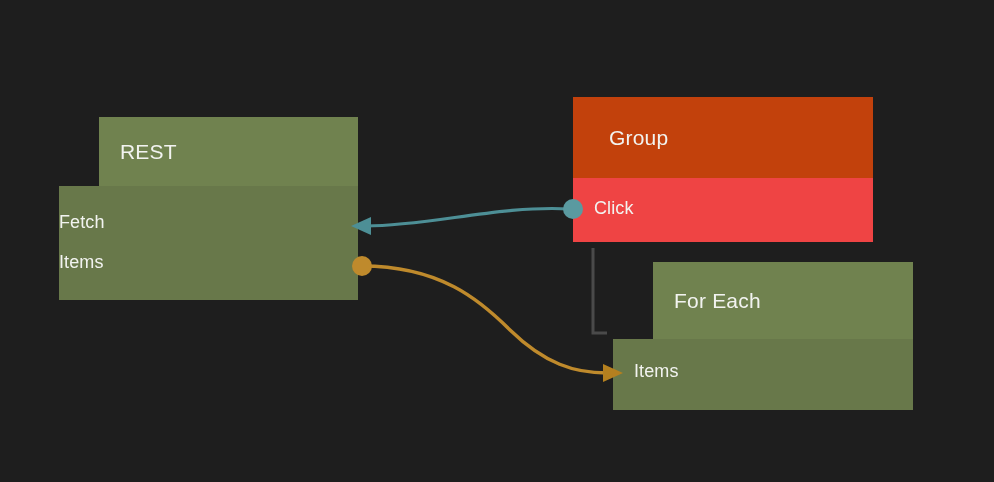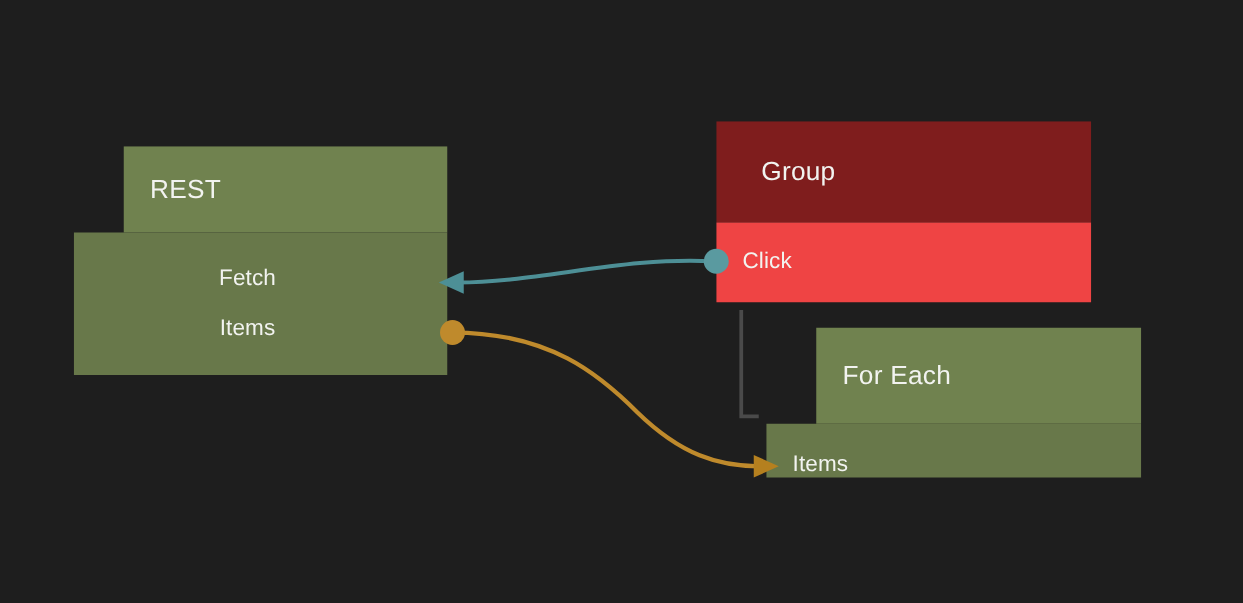--- a/index.html
+++ b/index.html
@@ -52,45 +52,45 @@
   .port-row {
     box-sizing: border-box;
     display: flex;
     align-items: center;
     color: #f2f3f0;
     font-size: 18px;
     letter-spacing: 0.1px;
     height: 40px;
   }
   .port-row.out {
-    justify-content: center;
+    justify-content: flex-start;
     padding-right: 21px;
   }
   .port-row.in {
     justify-content: flex-start;
     padding-left: 21px;
   }
   
   .node.green > .node-header { background: #70824f; margin-left: 40px; }
   .node.green > .node-body   { background: #68784a; }
-  .node.blue  > .node-header { background: #7f1d1d; padding-left: 36px; }
+  .node.blue  > .node-header { background: #c2410c; padding-left: 36px; }
   .node.blue  > .node-body   { background: #ef4444; }
 
   
   #node-rest        { left: 59px;  top: 117px; width: 299px; height: 183px; }
   #node-rest .node-header { height: 69px; }
   #node-rest .node-body   { height: 114px; padding-top: 16px; }
 
   
   #node-group       { left: 573px; top: 97px;  width: 300px; height: 145px; }
   #node-group .node-header { height: 81px; }
   #node-group .node-body   { height: 64px; padding-top: 10px; }
 
   
-  #node-foreach     { left: 613px; top: 262px; width: 300px; height: 120px; }
+  #node-foreach     { left: 613px; top: 262px; width: 300px; height: 148px; }
   #node-foreach .node-header { height: 77px; }
   #node-foreach .node-body   { height: 71px; padding-top: 12px; }
 
   .port-dot {
     position: absolute;
     border-radius: 50%;
     z-index: 4;
   }
 </style>
 </head>

